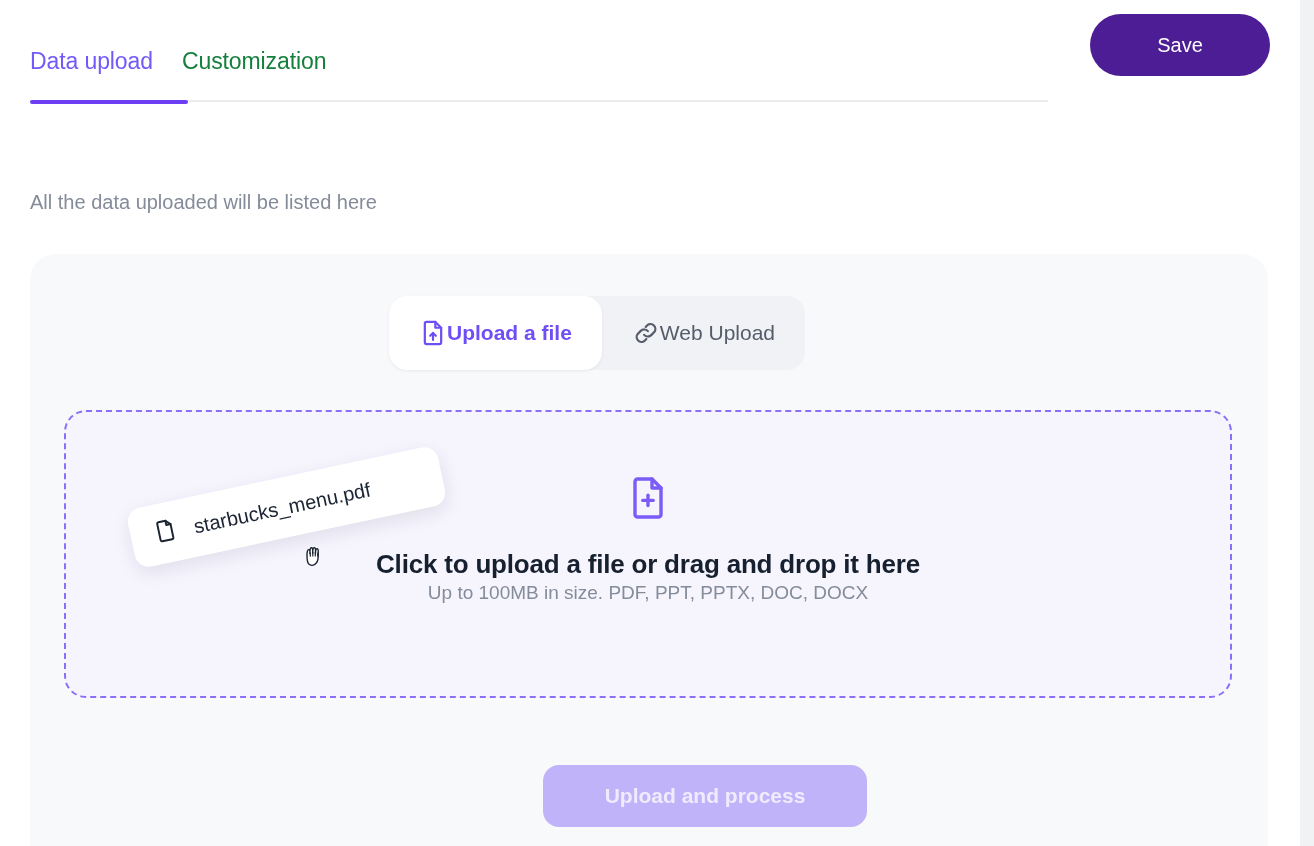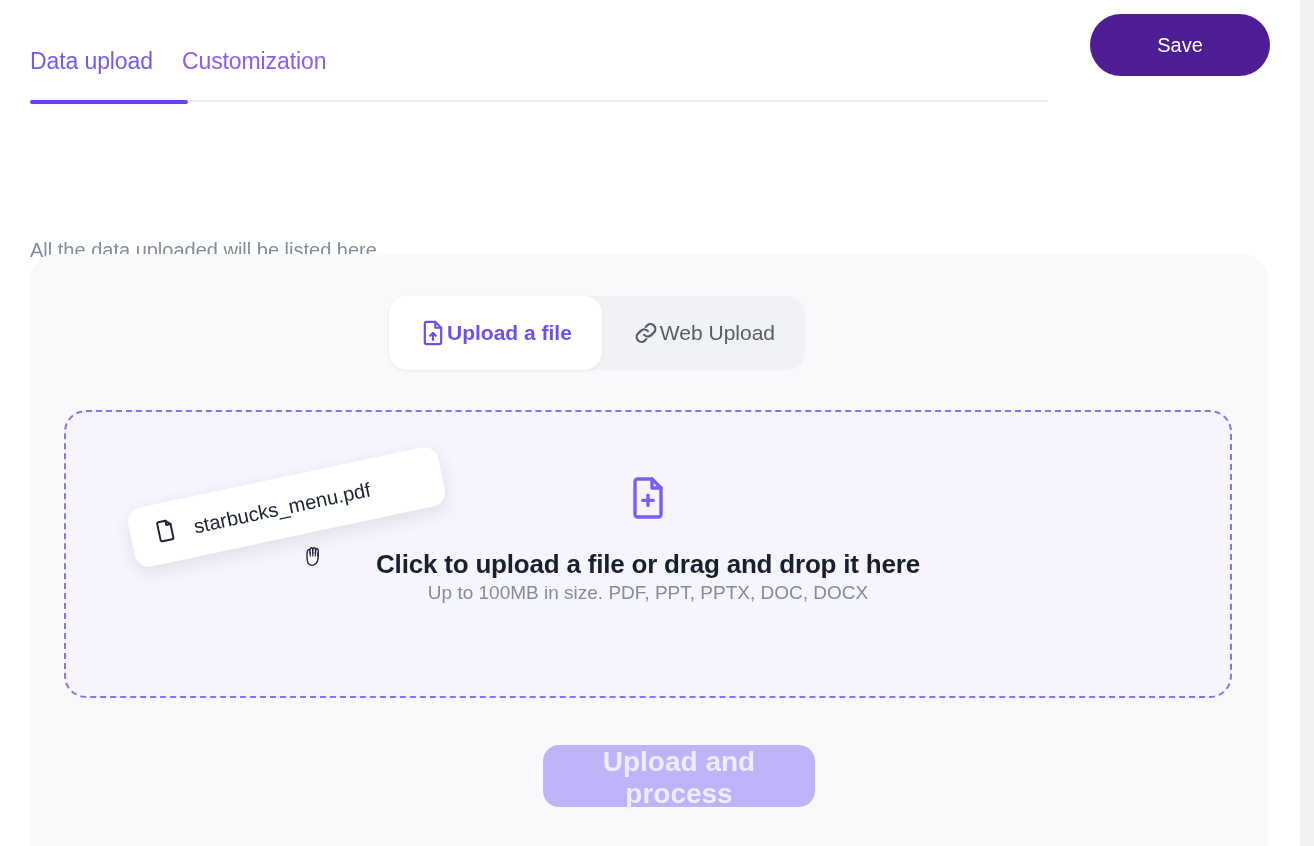--- a/index.html
+++ b/index.html
@@ -62,21 +62,21 @@
     padding: 0;
     background: none;
     border: none;
     cursor: pointer;
     font-family: "Liberation Sans", sans-serif;
   }
   .tab-active {
     color: #7359f8;
   }
   .tab-inactive {
-    color: #8b5cf6;
+    color: #15803d;
     margin-left: 29px;
   }
   .tab-underline {
     position: absolute;
     left: 30px;
     bottom: 0px;
     width: 158px;
     height: 4px;
     border-radius: 2px;
     background: #6c3ef4;
@@ -112,21 +112,20 @@
     color: #16202f;
     letter-spacing: -0.4px;
   }
   .page-subtitle {
     position: absolute;
     left: 30px;
     top: 188px;
     font-size: 20px;
     line-height: 28px;
     color: #848b99;
-    margin-top: 48px;
   }
 
   
   .card {
     position: absolute;
     left: 30px;
     top: 254px;
     width: 1238px;
     height: 592px;
     background: #f8f9fb;
@@ -233,28 +232,28 @@
     position: absolute;
     left: 300px;
     top: 538px;
     z-index: 7;
   }
 
   
   .upload-btn {
     position: absolute;
     left: 513px;
-    top: 491px;
-    width: 272px;
+    top: 511px;
+    width: 324px;
     height: 62px;
     border-radius: 16px;
     background: #c1b3fa;
     border: none;
     color: #f0ecfe;
-    font-size: 28px;
+    font-size: 21px;
     font-weight: bold;
     font-family: "Liberation Sans", sans-serif;
     cursor: default;
   }
 </style>
 </head>
 <body>
 
 <div class="page">
 

